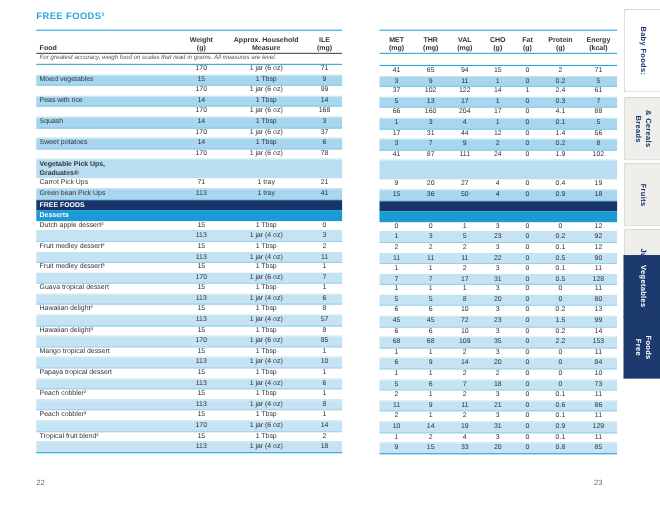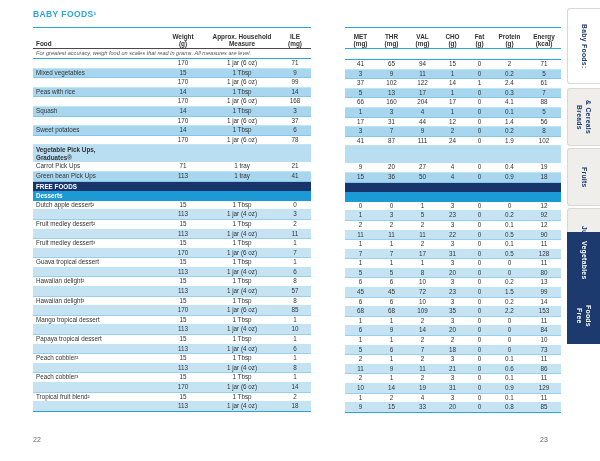--- a/index.html
+++ b/index.html
@@ -46,21 +46,21 @@
       line-height:9px;letter-spacing:.3px;text-align:center;}
   .tab-label{top:8px;height:76px;background:#ffffff;border:1px solid #D9D8D4;border-right:none;color:#17356B;}
   .tab-inactive{background:#EFEEEB;border:1px solid #D9D8D4;border-right:none;color:#17356B;}
   .tab-active{background:#1C3A6E;border:1px solid #1C3A6E;border-right:none;color:#ffffff;border-radius:0;}
 </style>
 </head>
 <body>
 
 <div class="canvas">
 
-  <div class="page-title">BABY FOODS¹</div>
+  <div class="page-title">FREE FOODS¹</div>
 
   <div class="ltable">
     <div class="lhead">
       <div class="hc c-food" style="text-align:left;">
         <div>Food</div>
       </div>
       <div class="hc c-w">
         <div>Weight</div>
           <div>(g)</div>
       </div>

